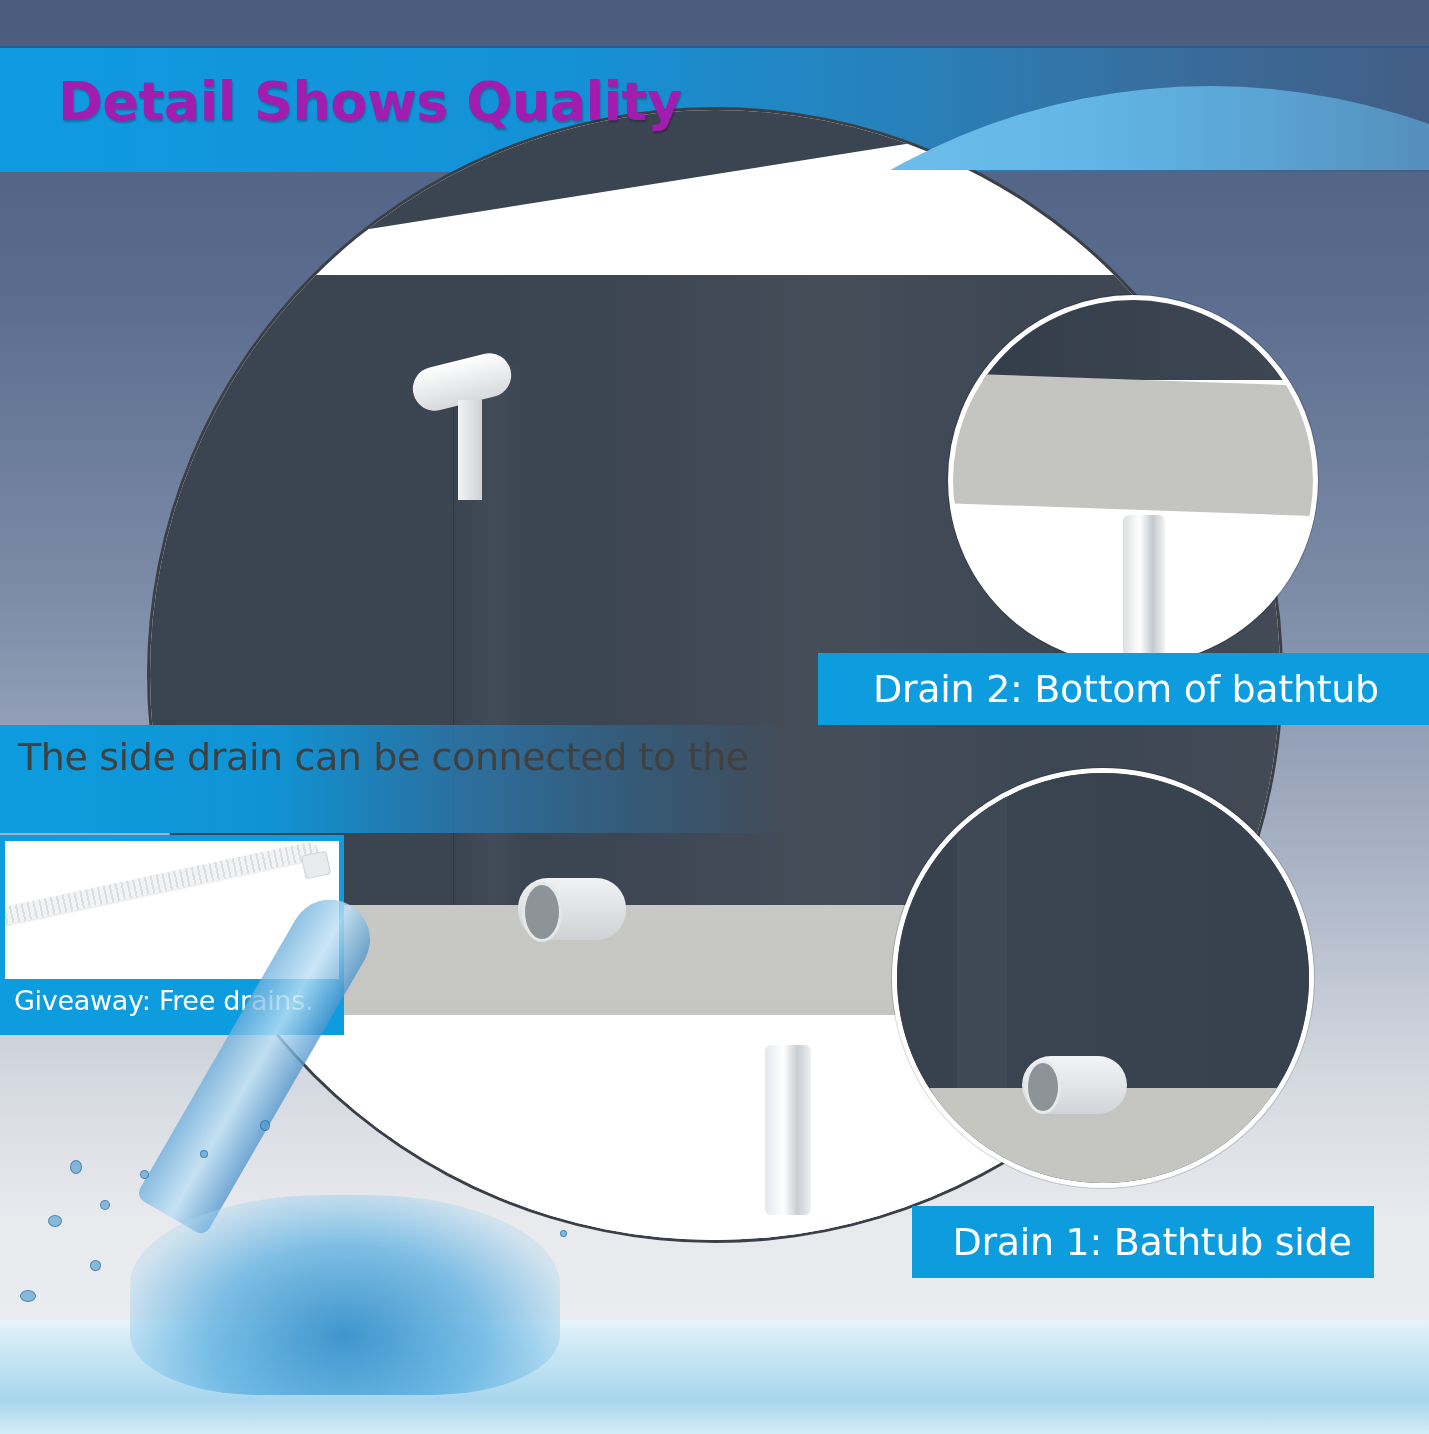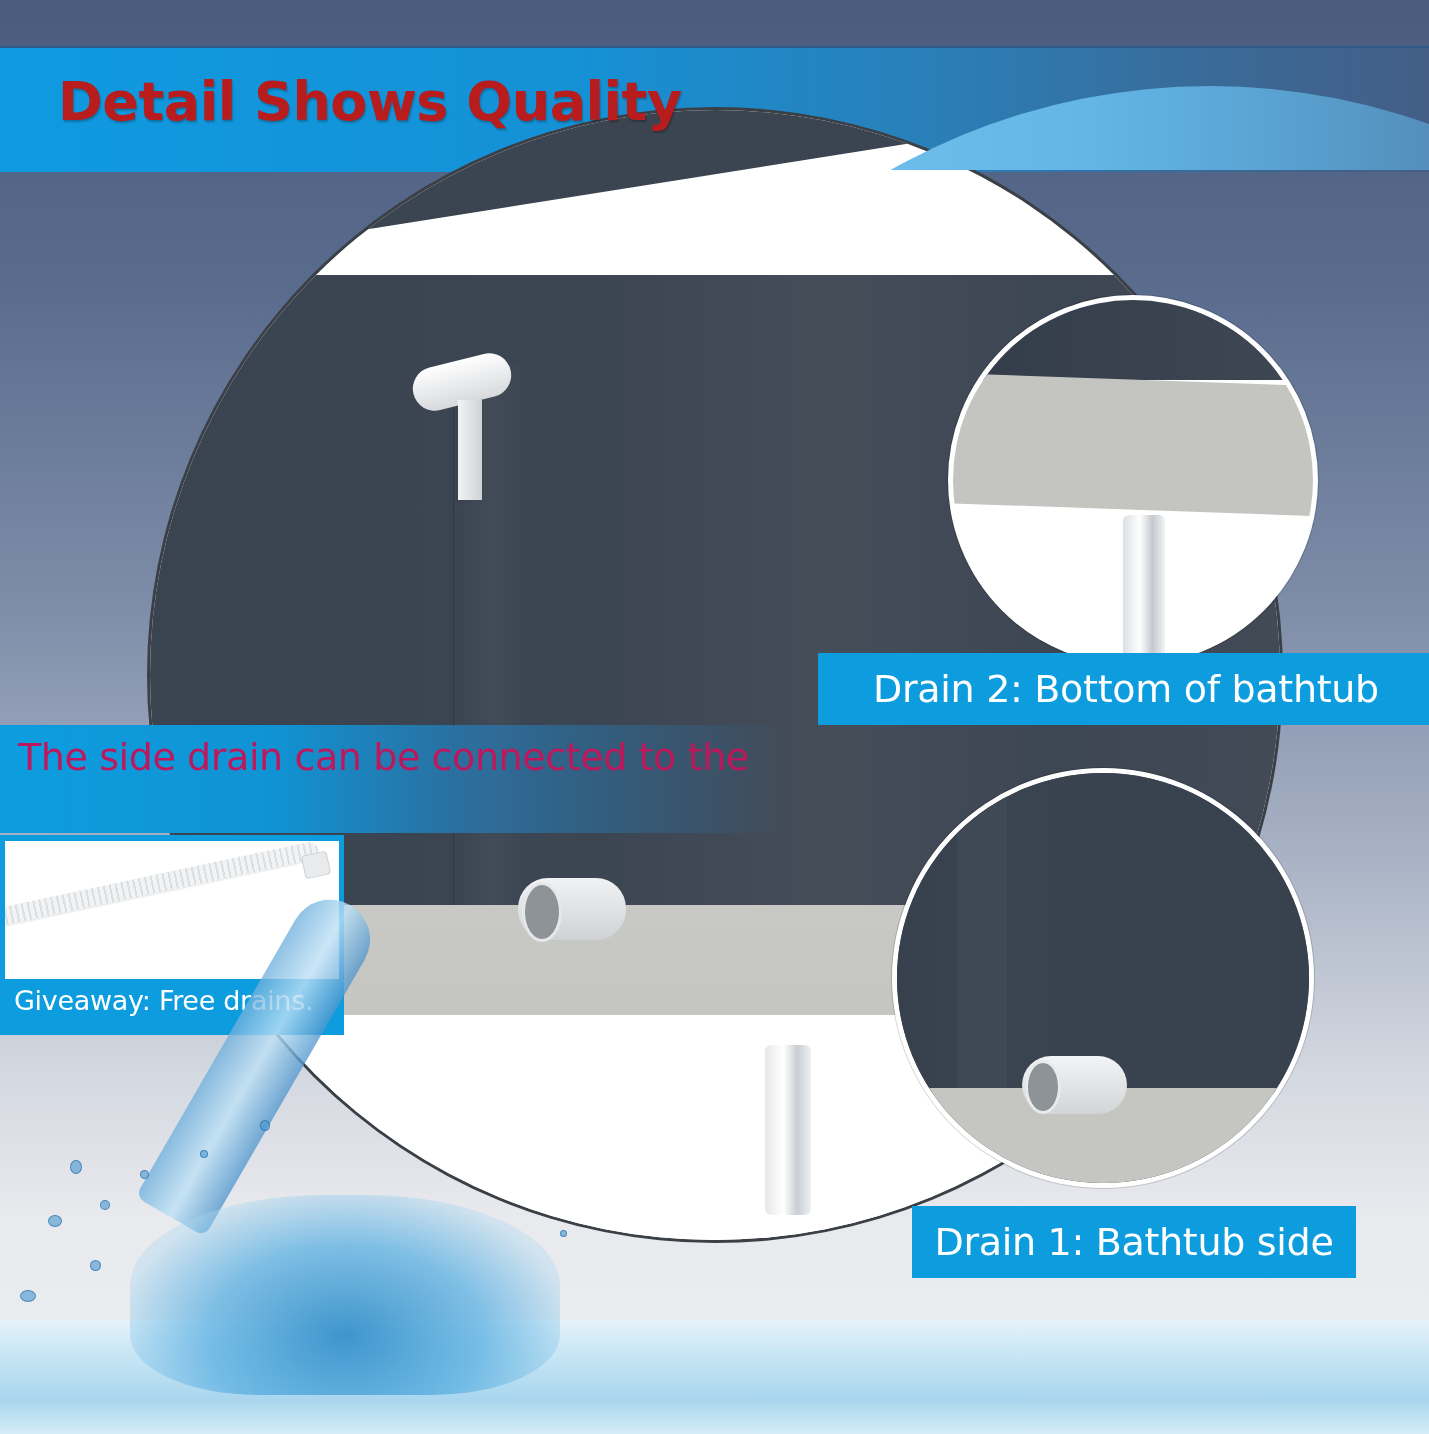--- a/index.html
+++ b/index.html
@@ -17,21 +17,21 @@
     border-top: 2px solid #2d5a8a;
   }
   .header-arc {
     left: 560px; top: 46px; width: 900px; height: 124px; overflow: hidden;
   }
   .header-arc::before {
     content: ""; position: absolute; left: 0; top: 40px; width: 1300px; height: 1300px;
     border-radius: 50%; background: linear-gradient(90deg, #7cc9ef 0%, #63b6e6 40%, rgba(80,130,180,0.0) 100%);
   }
   .header-title {
-    left: 58px; top: 70px; font-size: 54px; font-weight: bold; color: #b91c1c;
+    left: 58px; top: 70px; font-size: 54px; font-weight: bold; color: #a21caf;
     letter-spacing: -0.5px;
     text-shadow: 1px 2px 2px rgba(0,0,0,0.25);
   }
 
   
   .main-circle {
     left: 150px; top: 110px; width: 1130px; height: 1130px; border-radius: 50%;
     background: #ffffff; overflow: hidden;
     box-shadow: 0 0 0 3px #3b3f46;
   }
@@ -99,28 +99,28 @@
   .inset-bottom .spout { left: 125px; top: 283px; width: 105px; height: 58px; border-radius: 29px; background: linear-gradient(180deg, #f3f4f5, #d2d5d8); }
   .inset-bottom .spout-hole { left: 128px; top: 287px; width: 30px; height: 48px; border-radius: 50%; background: #8e9398; border: 3px solid #e8eaec; }
 
   
   .label {
     background: #0d9ddf; color: #ffffff; font-size: 38px; line-height: 1;
     padding: 0; display: flex; align-items: center; justify-content: center;
     letter-spacing: -0.3px;
   }
   .label-drain2 { left: 818px; top: 653px; width: 616px; height: 72px; }
-  .label-drain1 { left: 912px; top: 1206px; width: 444px; height: 72px; }
+  .label-drain1 { left: 912px; top: 1206px; width: 444px; height: 72px; padding-left: 18px; }
 
   .side-caption {
     left: 0; top: 725px; width: 780px; height: 108px;
     background: linear-gradient(90deg, #0d9ddf 0%, #1093d4 35%, rgba(40,120,175,0.8) 60%, rgba(60,80,100,0.2) 100%);
   }
   .side-caption-text {
-    left: 18px; top: 733px; width: 760px; font-size: 38px; line-height: 48px; color: #be185d;
+    left: 18px; top: 733px; width: 760px; font-size: 38px; line-height: 48px; color: #404040;
     letter-spacing: -0.4px;
   }
 
   .giveaway-box {
     left: 0; top: 835px; width: 344px; height: 200px; background: #0d9ddf;
   }
   .giveaway-img {
     left: 5px; top: 841px; width: 334px; height: 138px; background: #ffffff; overflow: hidden;
   }
   .hose {

